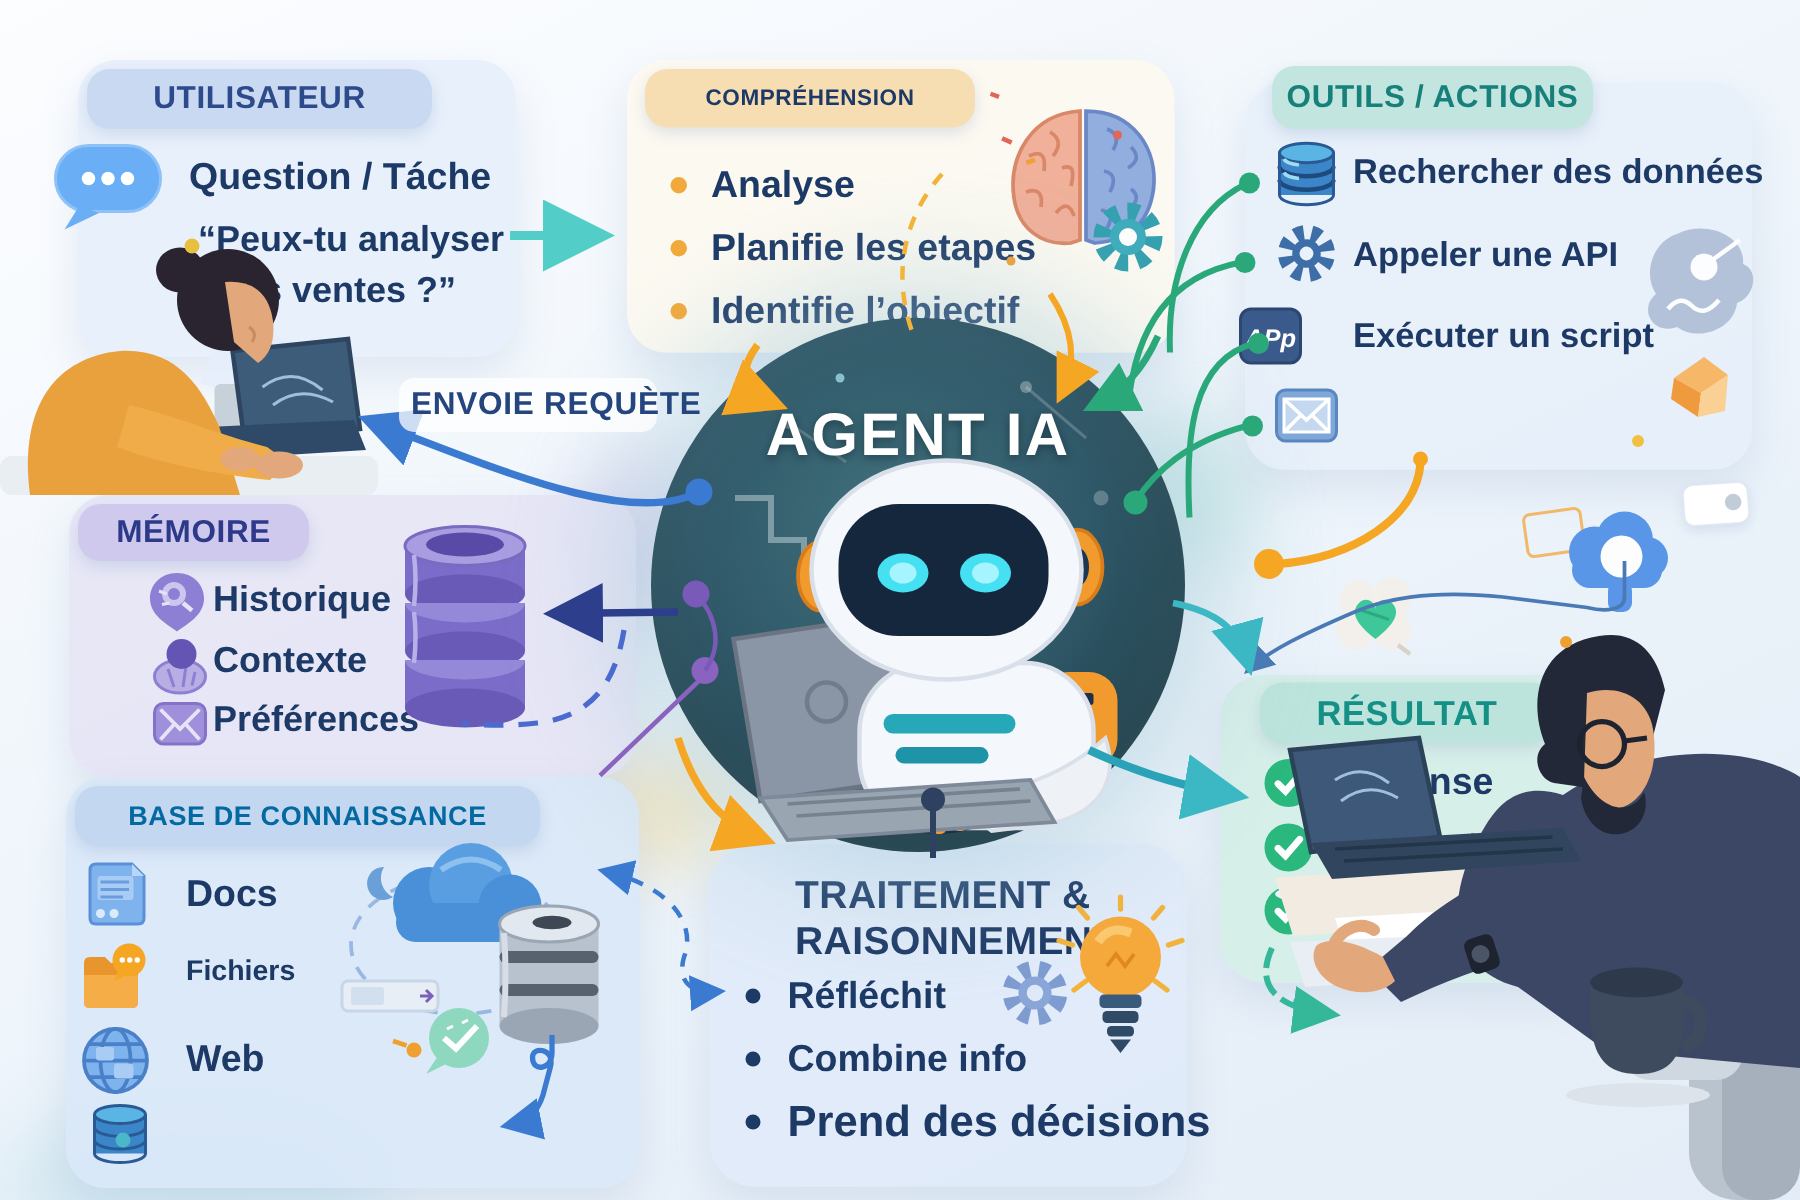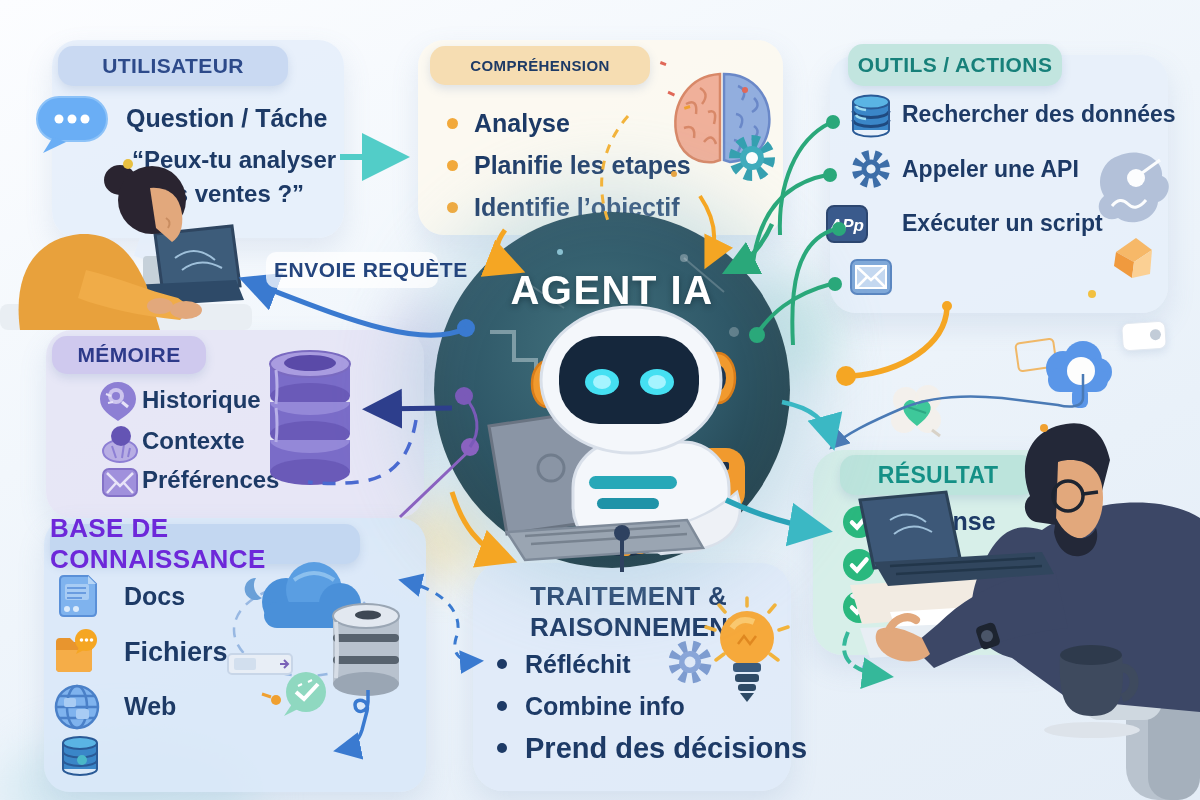--- a/index.html
+++ b/index.html
@@ -244,21 +244,21 @@
         <path d="M8 56 a40 13 0 0 0 80 0" fill="#9488d8"></path>
         <rect x="8" y="94" width="80" height="32" fill="#7a6cc8"></rect>
         <ellipse cx="48" cy="126" rx="40" ry="13" fill="#6a5ab8"></ellipse>
         <path d="M8 94 a40 13 0 0 0 80 0" fill="#9488d8"></path>
         <path d="M14 24 Q16 40 14 58 M14 62 Q16 78 14 96" stroke="#b8b0e8" stroke-width="3" fill="none"></path>
       </g>
     </svg>
   </div>
 
   <div class="card" style="left:44px;top:518px;width:382px;height:274px;background:rgba(217,232,248,.9);"></div>
-  <div class="pill" style="left:50px;top:524px;width:310px;height:40px;background:#c3d7f1;color:#6d28d9;font-size:26px;">
+  <div class="pill" style="left:50px;top:524px;width:310px;height:40px;background:#c3d7f1;color:#0369a1;font-size:18px;">
     <span>BASE DE CONNAISSANCE</span>
   </div>
   <div class="icon" style="left:54px;top:572px;z-index:6;">
     <svg width="48" height="48" viewBox="0 0 48 48">
       <path d="M6 8 Q6 4 10 4 L34 4 L42 12 L42 40 Q42 44 38 44 L10 44 Q6 44 6 40 Z" fill="#7fb3ee" stroke="#5a90d8" stroke-width="2"></path>
       <polygon points="34,4 42,12 34,12" fill="#b8d6f6"></polygon>
       <rect x="11" y="12" width="24" height="16" rx="2" fill="#a8ccf4"></rect>
       <path d="M13 16 L32 16 M13 21 L32 21 M13 26 L28 26" stroke="#6a9ce0" stroke-width="2"></path>
       <circle cx="13" cy="37" r="3" fill="#dcebfb"></circle>
         <circle cx="22" cy="37" r="3" fill="#dcebfb"></circle>
@@ -269,21 +269,21 @@
     <svg width="50" height="48" viewBox="0 0 50 48">
       <path d="M4 14 Q4 10 8 10 L18 10 L22 14 L36 14 Q40 14 40 18 L40 40 Q40 44 36 44 L8 44 Q4 44 4 40 Z" fill="#e8952e"></path>
       <path d="M4 22 L40 22 L40 40 Q40 44 36 44 L8 44 Q4 44 4 40 Z" fill="#f5ad48"></path>
       <circle cx="34" cy="12" r="11" fill="#f5a623"></circle>
       <path d="M27 19 L24 26 L32 22 Z" fill="#f5a623"></path>
       <circle cx="29.5" cy="12" r="1.8" fill="#fff"></circle>
         <circle cx="34.5" cy="12" r="1.8" fill="#fff"></circle>
         <circle cx="39.5" cy="12" r="1.8" fill="#fff"></circle>
     </svg>
   </div>
-  <div class="itext" style="left:124px;top:637px;font-size:27px;">Fichiers</div>
+  <div class="itext" style="left:124px;top:637px;font-size:19px;">Fichiers</div>
   <div class="icon" style="left:52px;top:682px;z-index:6;">
     <svg width="50" height="50" viewBox="0 0 50 50">
       <circle cx="25" cy="25" r="21" fill="#7fb3ee" stroke="#4a80c8" stroke-width="2.5"></circle>
       <ellipse cx="25" cy="25" rx="10" ry="21" fill="none" stroke="#4a80c8" stroke-width="2.5"></ellipse>
       <path d="M4 25 L46 25 M7 14 L43 14 M7 36 L43 36" stroke="#4a80c8" stroke-width="2.5"></path>
       <rect x="12" y="16" width="12" height="9" rx="2" fill="#a8ccf4"></rect>
       <rect x="24" y="27" width="13" height="10" rx="2" fill="#a8ccf4"></rect>
     </svg>
   </div>
   <div class="itext" style="left:124px;top:692px;font-size:25px;">Web</div>

